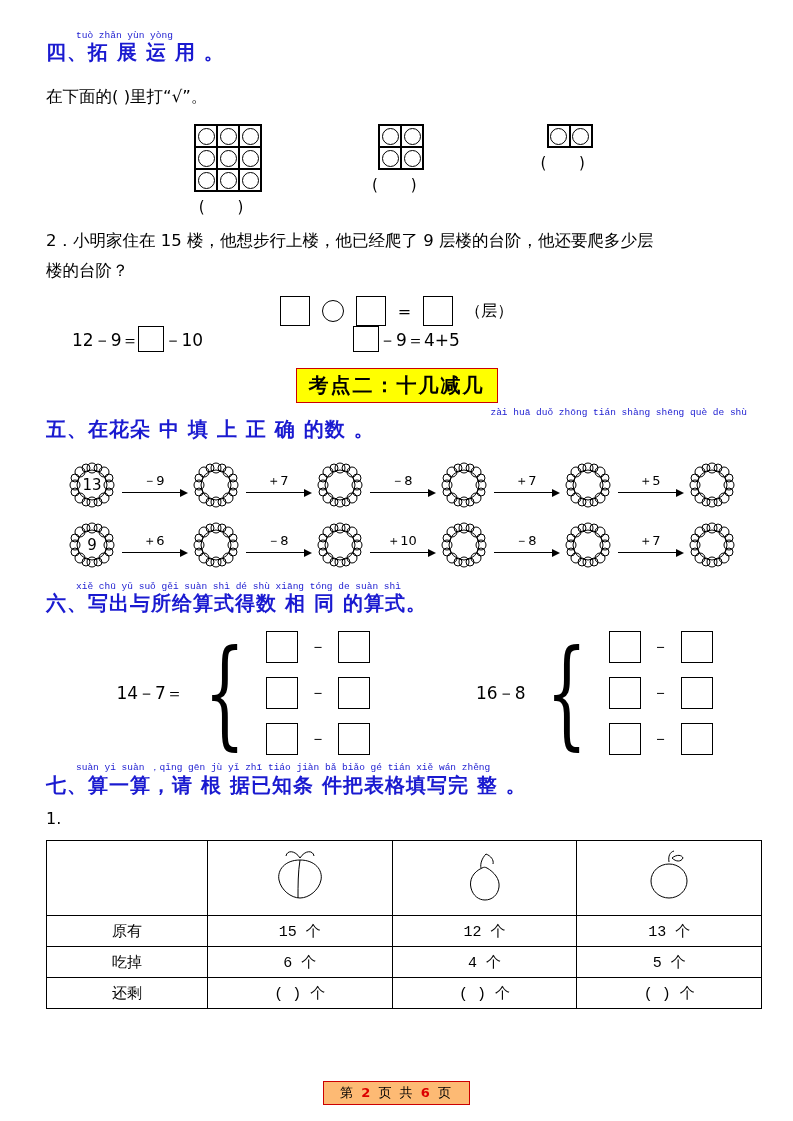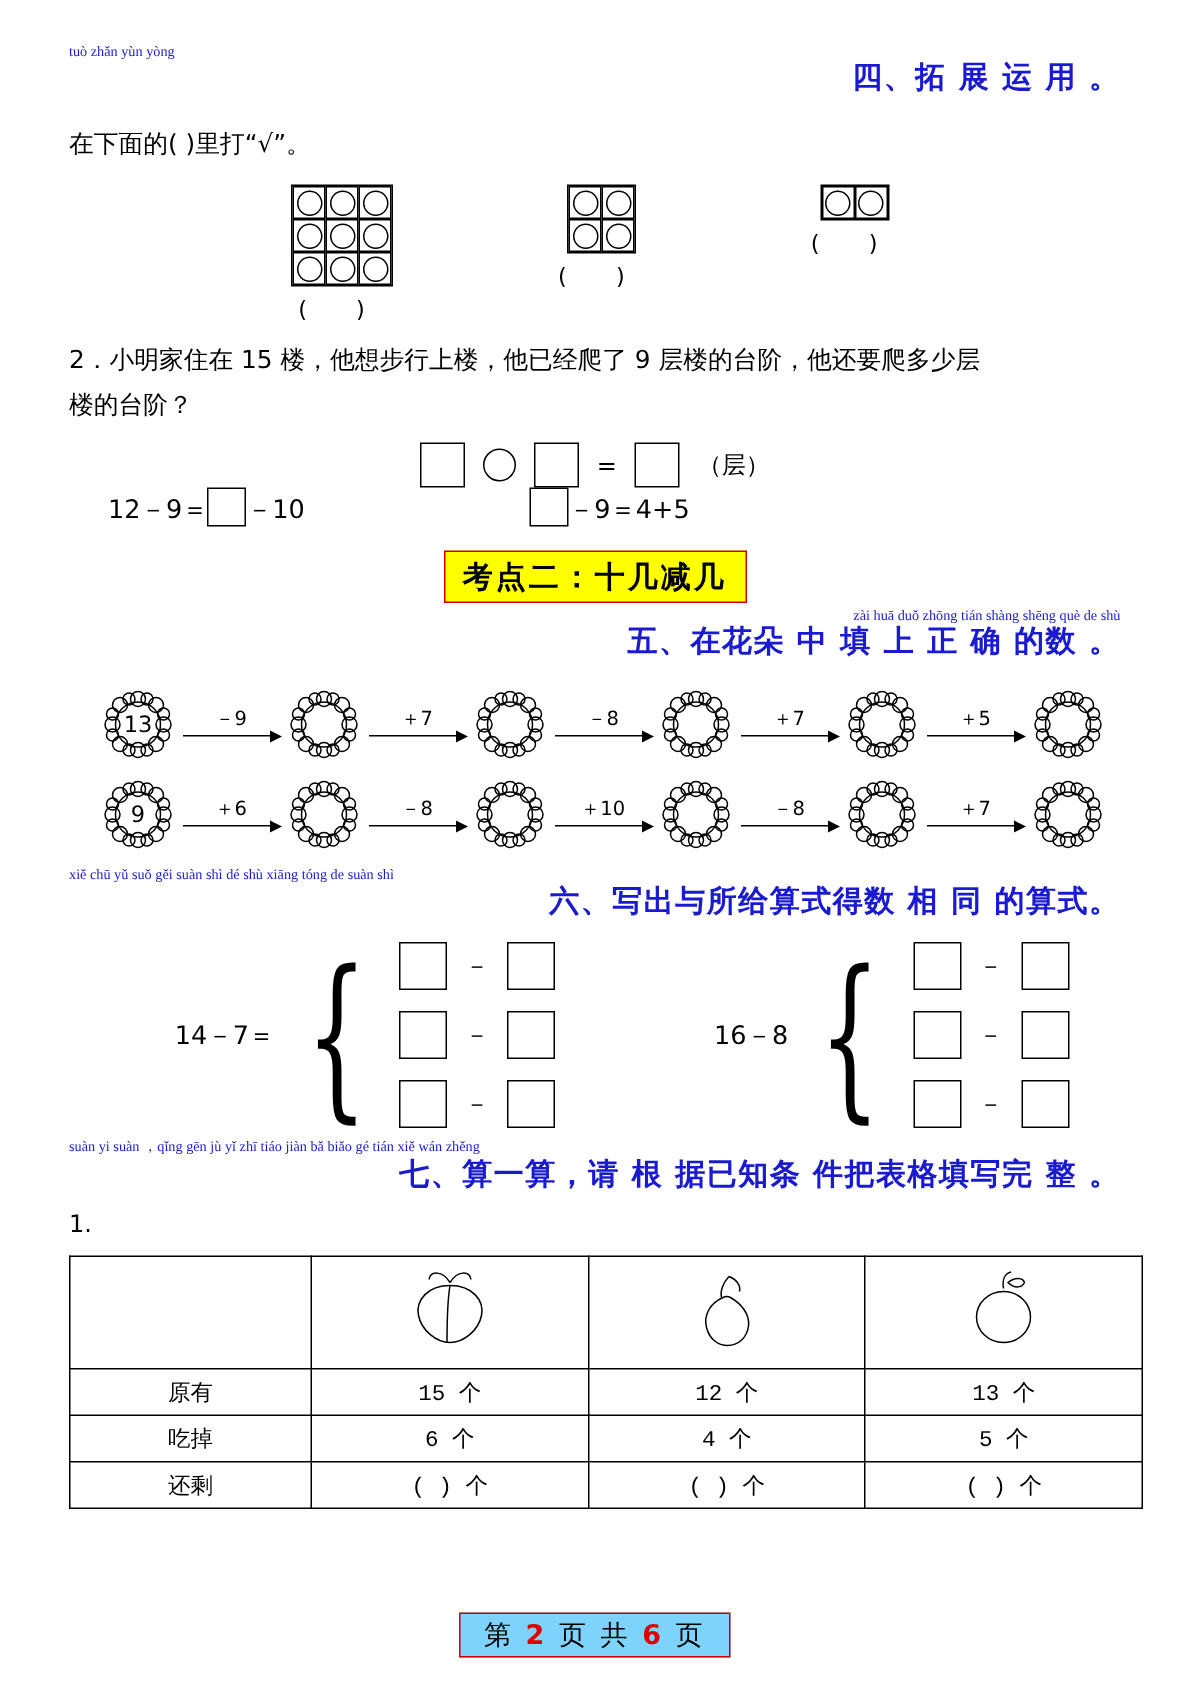--- a/index.html
+++ b/index.html
@@ -17,27 +17,27 @@
     box-sizing:border-box;
   }
   
   .sec-head{
     color:#1a1ad0;
     font-weight:bold;
     font-size:20px;
     letter-spacing:1px;
     margin:0;
     font-family:"DejaVu Sans", sans-serif;
-    text-align:right;
   }
   .pinyin{
     color:#1a1ad0;
     font-size:9.5px;
     letter-spacing:0px;
-    font-family:Liberation Serif, serif;
+    font-family:Liberation Mono, monospace;
+    margin-left:30px;
     margin-bottom:-2px;
     white-space:nowrap;
   }
   .para{
     font-size:16.5px;
     line-height:30px;
     margin:10px 0 0 0;
     font-family:"DejaVu Sans", sans-serif;
   }
   
@@ -230,24 +230,24 @@
   }
   table.fruit tr.imgrow td{height:72px;}
   table.fruit td.first{width:158px;}
   
   .footer{
     position:absolute;
     left:0;right:0;bottom:16px;
     display:flex;justify-content:center;
   }
   .footer .fbox{
-    background:#7dd3fc;
+    background:#fdba74;
     border:1px solid #c00;
     padding:2px 16px;
-    font-size:18px;
+    font-size:13px;
     font-family:"DejaVu Sans", sans-serif;
     letter-spacing:2px;
   }
   .footer .num{color:#d00;font-weight:bold;}
   .num-label{font-size:16px;font-family:"DejaVu Sans", sans-serif;margin-top:10px;}
 </style>
 </head>
 <body>
 
 <div class="page">

